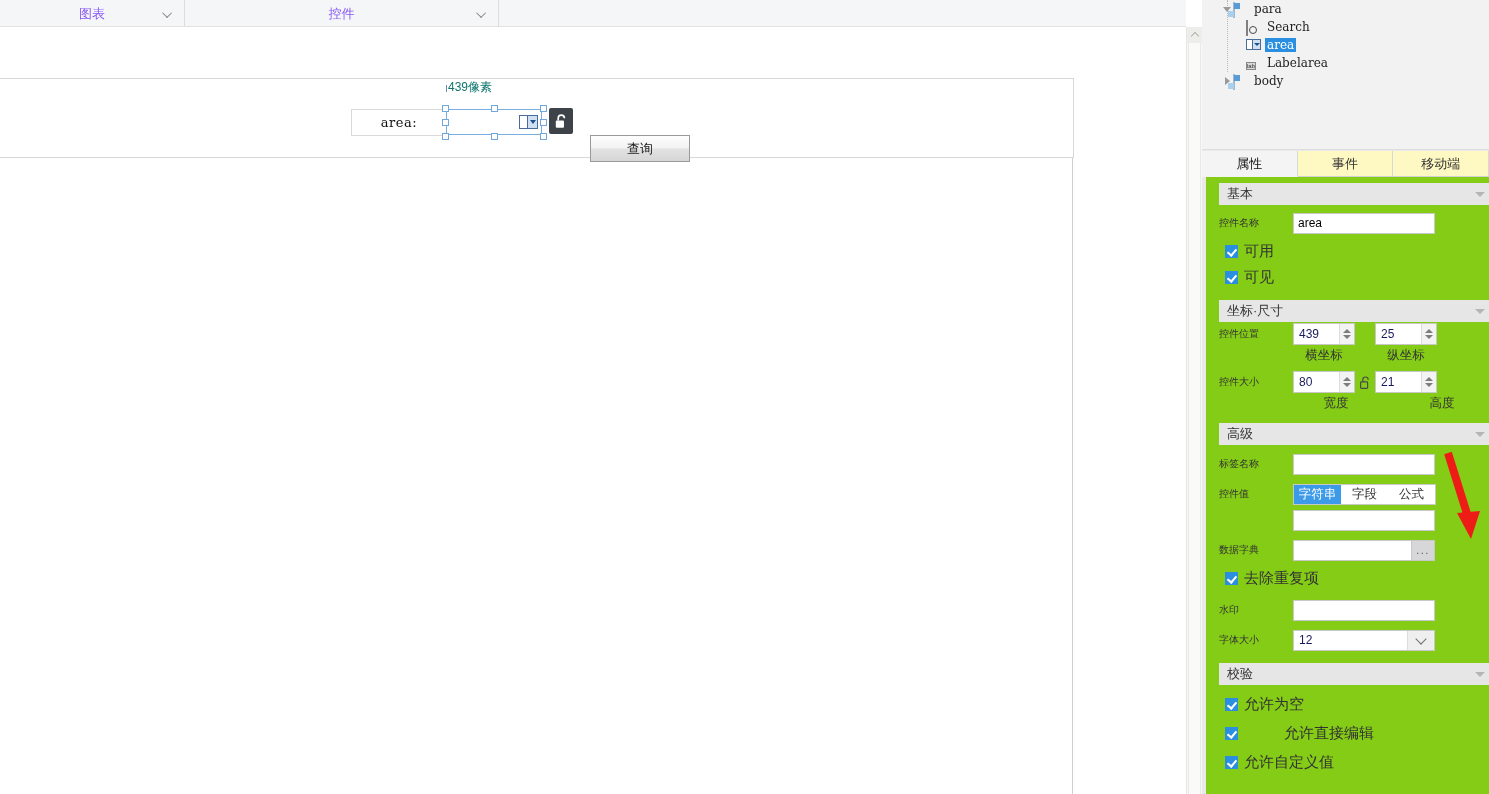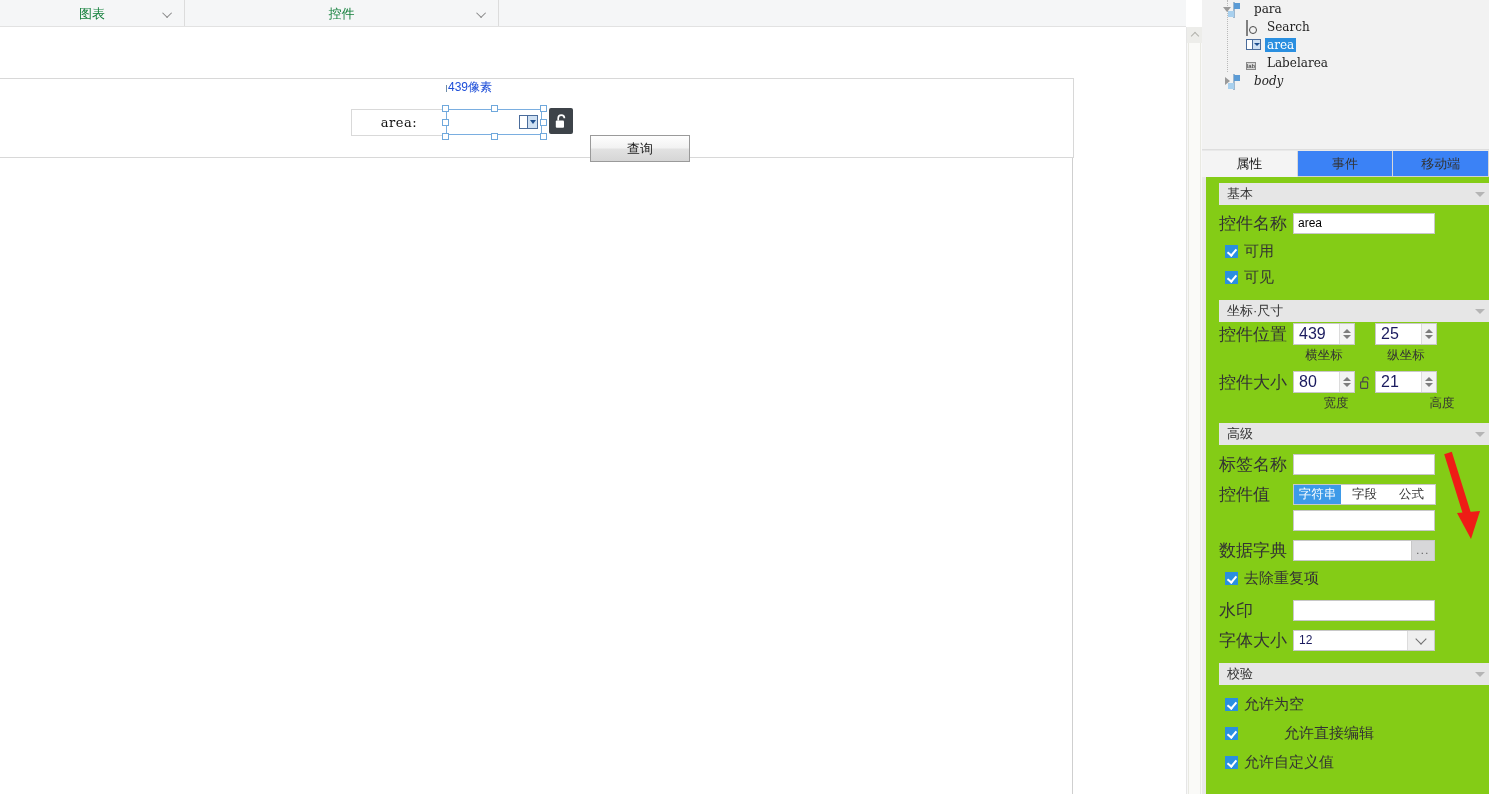--- a/index.html
+++ b/index.html
@@ -24,21 +24,21 @@
     border-bottom: 1px solid #e2e2e2;
     display: flex;
     align-items: stretch;
   }
   .tb-group {
     position: relative;
     display: flex; align-items: center; justify-content: center;
     border-right: 1px solid #dcdcdc;
     height: 100%;
     font-size: 13px;
-    color: #15803d;
+    color: #8b5cf6;
   }
   .tb-group.g1 { width: 185px; }
   .tb-group.g2 { width: 314px; }
   .tb-group.g3 { width: 72px; margin-top: 40px; }
   .tb-caret {
     position: absolute;
     right: 12px; top: 50%;
     margin-top: -2px;
     width: 7px; height: 7px;
     border-left: 1.3px solid #888;
@@ -70,21 +70,21 @@
     border-left: 1px solid #d8d8d8;
     border-right: 1px solid #cfcfcf;
     border-bottom: 1px solid #cfcfcf;
   }
 
   
   .px-hint {
     position: absolute;
     left: 446px; top: 52px;
     font-size: 12px;
-    color: #1d4ed8;
+    color: #0f766e;
     white-space: nowrap;
     letter-spacing: 0px;
   }
   .px-hint .tick {
     display: inline-block;
     width: 1px; height: 7px;
     background: #6d8ba8;
     vertical-align: -1px;
     margin-right: 1px;
   }
@@ -314,21 +314,21 @@
     position: absolute; left: 0; top: 151px;
     width: 287px; height: 26px;
     display: flex;
     background: #e3e3e3;
     border-bottom: 1px solid #d2d2d2;
   }
   .tab {
     flex: 1;
     display: flex; align-items: center; justify-content: center;
     font-size: 13px; color: #333;
-    background: #3b82f6;
+    background: #fef9c3;
     border-right: 1px solid #d8d8d8;
   }
   .tab.active {
     background: #f4f4f4;
     color: #111;
     border-bottom: 1px solid #f4f4f4;
     margin-bottom: -1px;
   }
   .props {
     position: absolute; left: 4px; top: 177px;
@@ -355,21 +355,21 @@
   }
   .row {
     position: relative;
     display: flex; align-items: center;
     padding-left: 13px;
     margin-top: 7px;
     height: 22px;
   }
   .row-lbl {
     width: 74px;
-    font-size: 17px;
+    font-size: 10px;
     color: #333;
     flex: 0 0 74px;
   }
   .tbox {
     height: 21px;
     border: 1px solid #c8c8c8;
     background: #ffffff;
     font-size: 12px;
     color: #222;
     padding: 0 4px;
@@ -405,21 +405,21 @@
   }
   .cb-lbl { font-size: 15px; color: #333; }
 
   
   .spin {
     position: relative;
     width: 62px; height: 22px;
     border: 1px solid #c8c8c8;
     background: #fff;
     display: flex; align-items: center;
-    font-size: 16px; color: #1a1a5e;
+    font-size: 12px; color: #1a1a5e;
     padding-left: 5px;
   }
   .spin .btns {
     position: absolute;
     right: 0; top: 0;
     width: 15px; height: 20px;
     background: #f3f3f3;
     border-left: 1px solid #dcdcdc;
     display: flex; flex-direction: column;
     align-items: center; justify-content: center;
@@ -605,21 +605,21 @@
             </span>
           </span>
         <span class="tree-label selected">area</span>
       </div>
 
       <div class="tree-row" style="padding-left:44px;">
         <span class="tw-icon"><span class="icon-lab">lab</span></span>
         <span class="tree-label">Labelarea</span>
       </div>
 
-      <div class="tree-row" style="padding-left:19px;font-style:italic;">
+      <div class="tree-row" style="padding-left:19px;">
         <span class="tw-toggle">
             <span class="tri-right"></span>
           </span>
         <span class="tw-icon"><span class="icon-folder"></span></span>
         <span class="tree-label">body</span>
       </div>
     </div>
 
     <div class="tabs">
       <div class="tab active">

